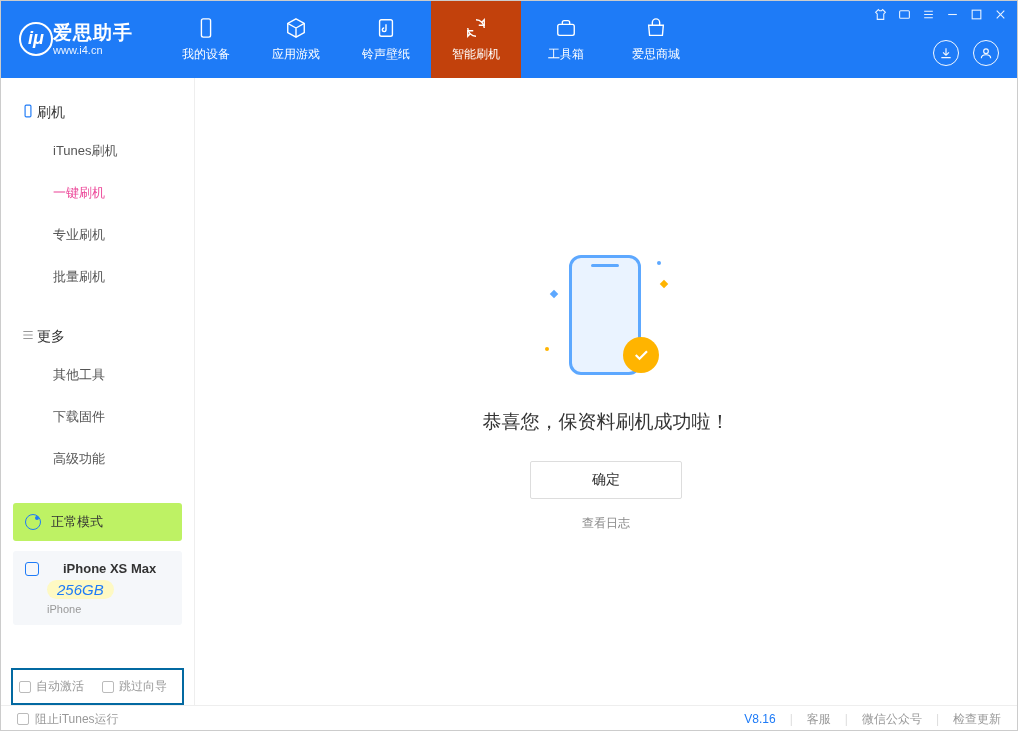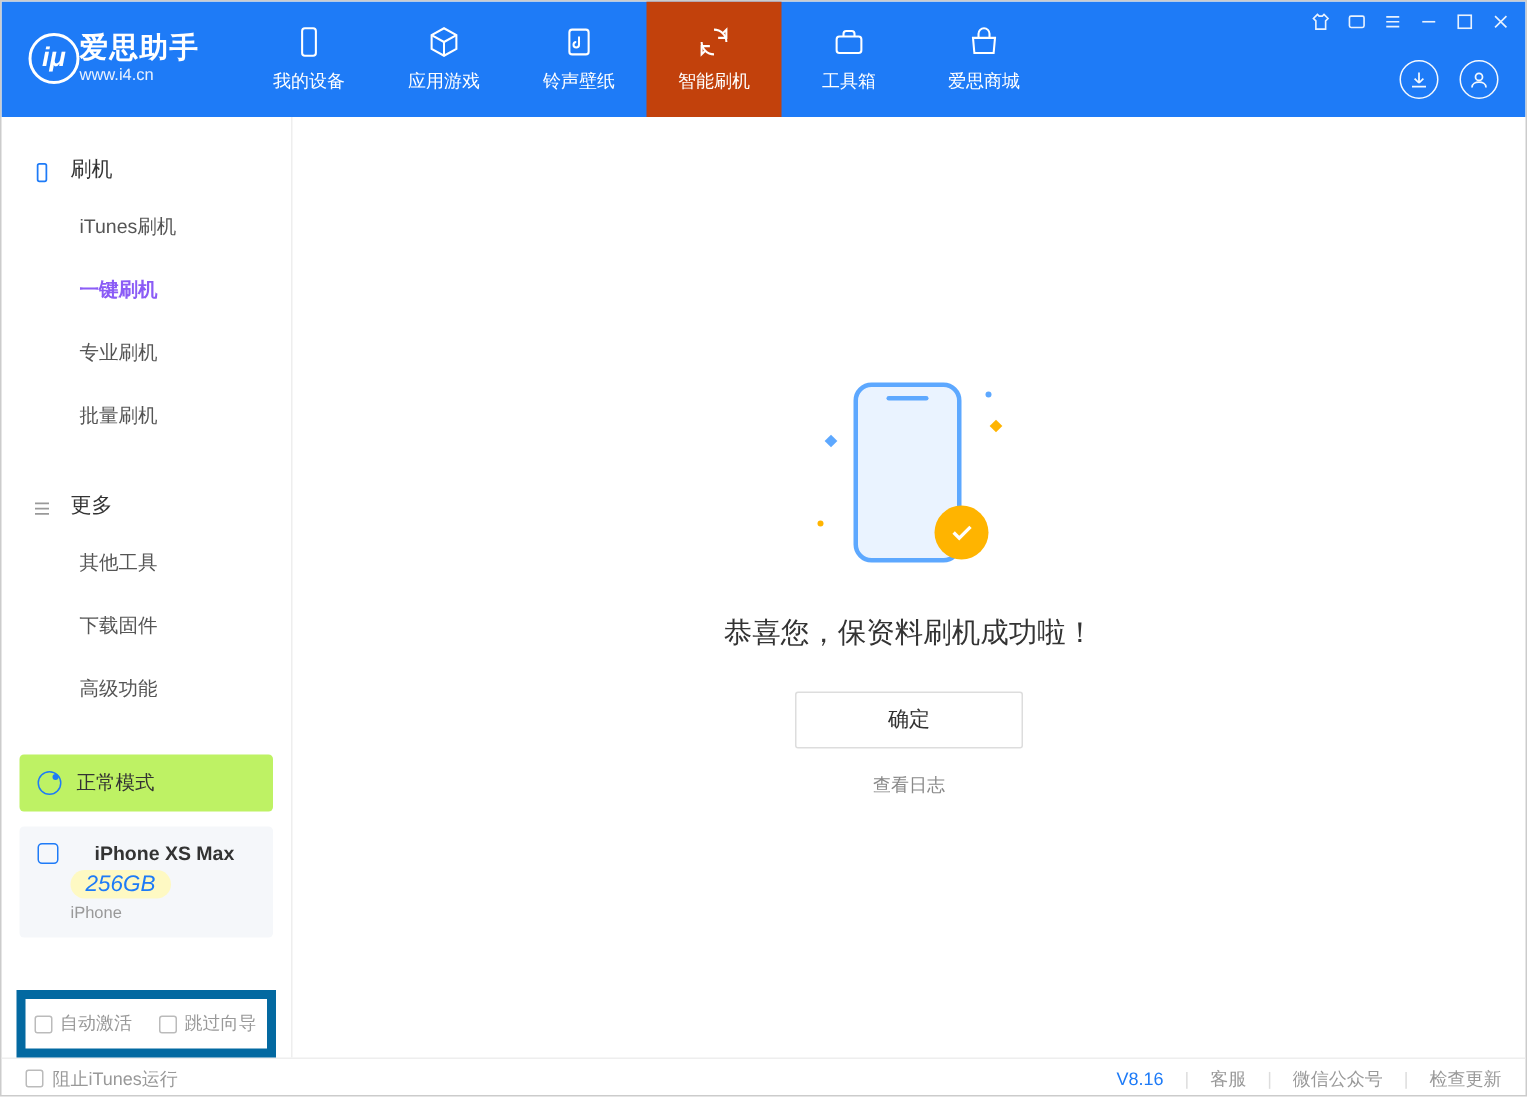--- a/index.html
+++ b/index.html
@@ -20,36 +20,36 @@
 
 .window-controls { position: absolute; top: 6px; right: 10px; display: flex; gap: 10px; align-items: center; }
 .window-controls .wc { width: 14px; height: 14px; cursor: pointer; display: flex; align-items: center; justify-content: center; opacity: 0.9; }
 
 .header-right-icons { position: absolute; right: 18px; bottom: 12px; display: flex; gap: 14px; }
 .hr-icon { width: 26px; height: 26px; border: 1.5px solid #fff; border-radius: 50%; display: flex; align-items: center; justify-content: center; cursor: pointer; opacity: 0.95; }
 
 
 .body { display: flex; height: 627px; }
 .sidebar { width: 194px; border-right: 1px solid #eee; padding-top: 18px; position: relative; }
-.side-section-header { display: flex; align-items: flex-end; gap: 12px; padding: 8px 20px; font-size: 14px; color: #333; font-weight: 500; }
+.side-section-header { display: flex; align-items: flex-start; gap: 2px; padding: 8px 20px; font-size: 14px; color: #333; font-weight: 500; }
 .side-section-header .sh-icon { width: 14px; height: 14px; }
 .side-item { padding: 12px 20px 12px 52px; font-size: 13px; color: #555; cursor: pointer; }
-.side-item.active { color: #8b5cf6; font-weight: bold; }
+.side-item.active { color: #ec4899; }
 
 .device-panel { position: absolute; bottom: 80px; left: 12px; right: 12px; }
 .mode-row { background: #bef264; padding: 10px 12px; border-radius: 3px; display: flex; align-items: center; gap: 10px; font-size: 13px; color: #333; margin-bottom: 10px; }
 .mode-icon { width: 16px; height: 16px; border: 1.5px solid #1e7bf7; border-radius: 50%; position: relative; }
 .mode-icon::after { content: ''; position: absolute; width: 4px; height: 4px; background: #1e7bf7; border-radius: 50%; top: 1px; right: 1px; }
 .device-row { background: #f5f7fa; padding: 10px 12px; border-radius: 3px; }
 .device-name { font-size: 13px; color: #333; font-weight: 600; display: flex; align-items: center; gap: 24px; }
 .device-name-icon { width: 14px; height: 14px; border: 1.5px solid #1e7bf7; border-radius: 3px; display: inline-block; }
 .device-storage { display: inline-block; background: #fef9c3; color: #1e7bf7; font-size: 15px; padding: 1px 10px; border-radius: 10px; margin-top: 4px; margin-left: 22px; font-style: italic; }
 .device-type { font-size: 11px; color: #999; margin-top: 4px; margin-left: 22px; }
 
-.options-row { position: absolute; bottom: 0; left: 10px; right: 10px; border: 6px solid #0369a1; padding: 8px 6px; display: flex; gap: 18px; font-size: 12px; color: #999; }
+.options-row { position: absolute; bottom: 0; left: 10px; right: 10px; border: 2px solid #0369a1; padding: 8px 6px; display: flex; gap: 18px; font-size: 12px; color: #999; }
 .opt { display: flex; align-items: center; gap: 5px; }
 .opt-check { width: 12px; height: 12px; border: 1px solid #bbb; border-radius: 2px; }
 
 
 .main { flex: 1; display: flex; flex-direction: column; align-items: center; justify-content: center; }
 .success-illustration { width: 130px; height: 130px; position: relative; margin-bottom: 28px; }
 .phone-shape { width: 72px; height: 120px; border: 3px solid #5da8ff; border-radius: 12px; position: absolute; left: 28px; top: 4px; background: #eaf3ff; }
 .phone-shape::before { content: ''; position: absolute; width: 28px; height: 3px; background: #5da8ff; border-radius: 2px; top: 6px; left: 50%; transform: translateX(-50%); }
 .check-badge { position: absolute; width: 36px; height: 36px; background: #ffb400; border-radius: 50%; right: 12px; bottom: 8px; display: flex; align-items: center; justify-content: center; }
 .check-badge svg { width: 18px; height: 18px; }

